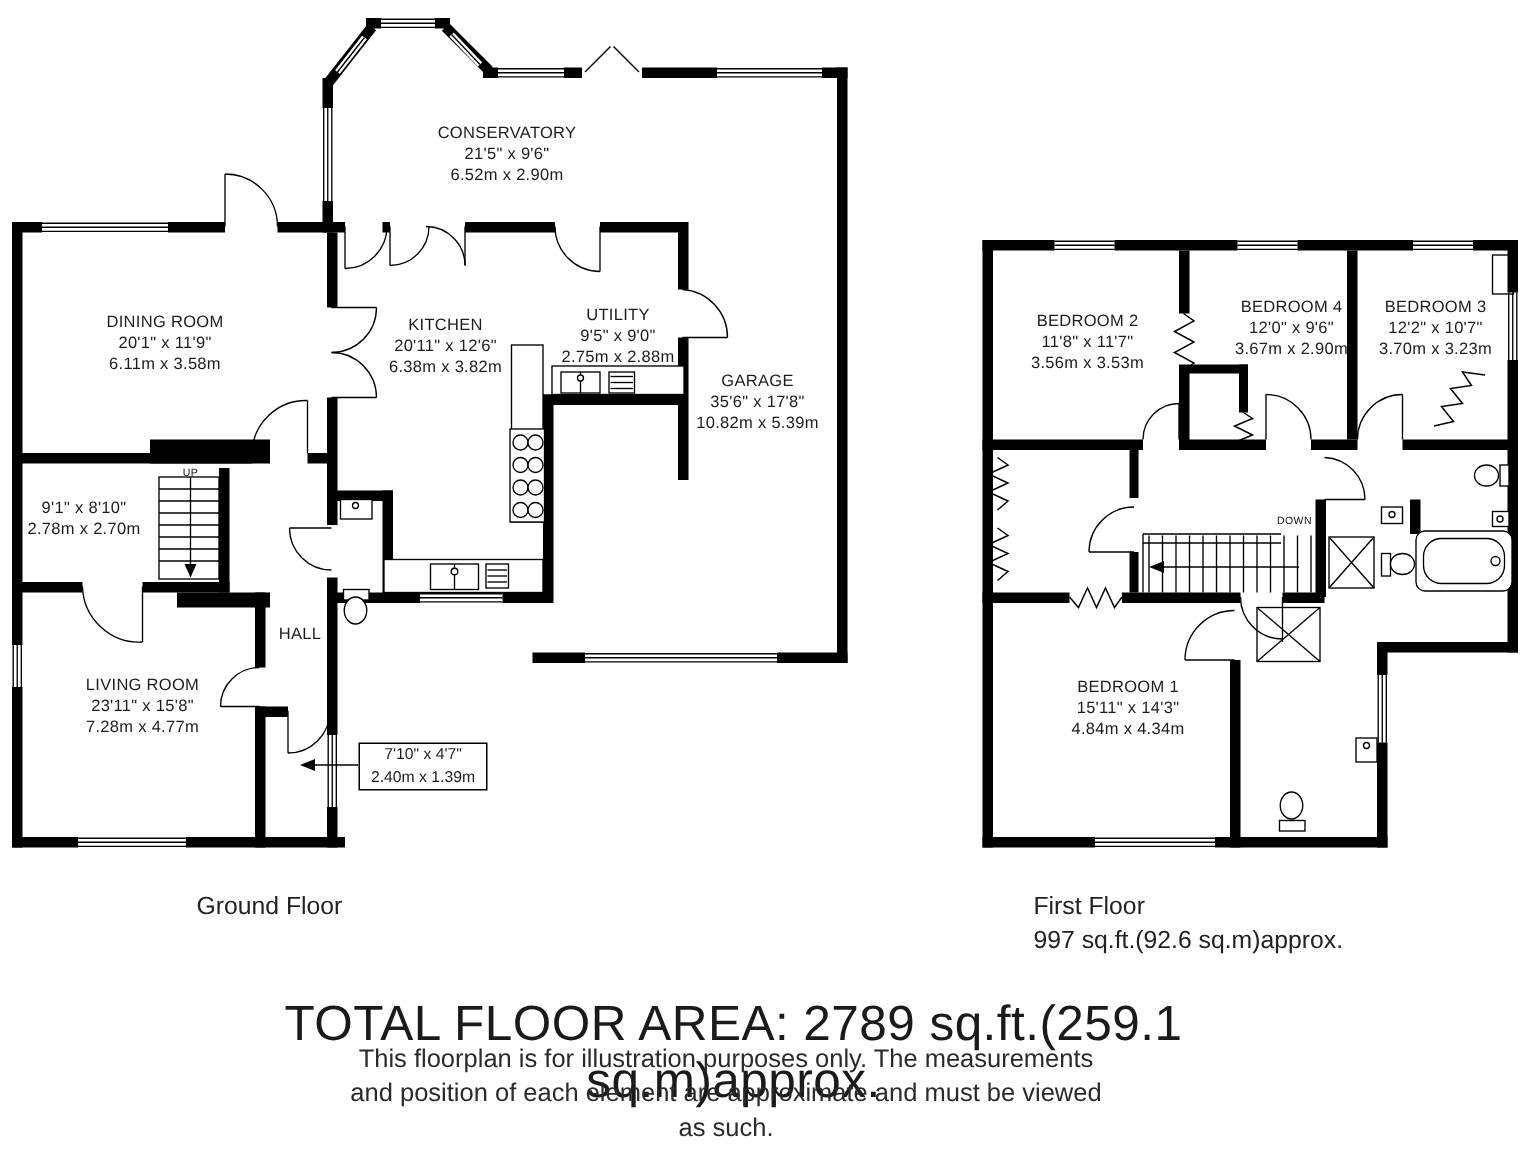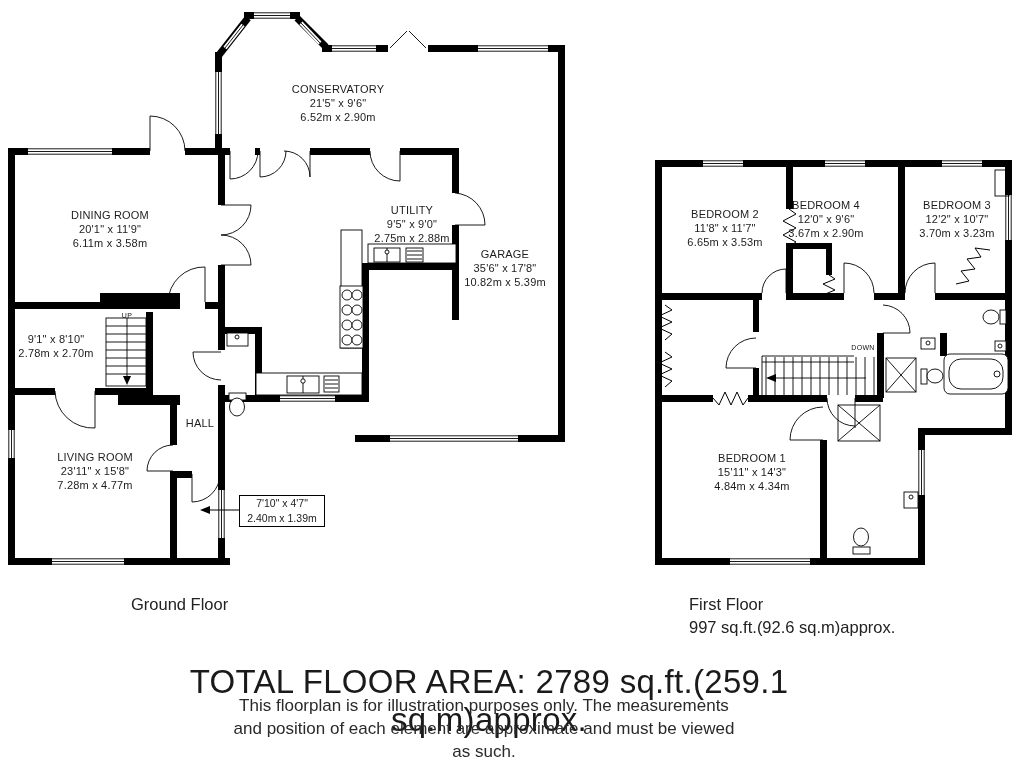--- a/index.html
+++ b/index.html
@@ -384,20 +384,25 @@
 <div class="rlabel" style="left:260px;top:82px;width:156px">
   <span>CONSERVATORY</span>
   <span>21'5" x 9'6"</span>
   <span>6.52m x 2.90m</span>
 </div>
 <div class="rlabel" style="left:32px;top:208px;width:156px">
   <span>DINING ROOM</span>
   <span>20'1" x 11'9"</span>
   <span>6.11m x 3.58m</span>
 </div>
+<div class="rlabel" style="left:219px;top:210px;width:156px">
+  <span>KITCHEN</span>
+  <span>20'11" x 12'6"</span>
+  <span>6.38m x 3.82m</span>
+</div>
 <div class="rlabel" style="left:347px;top:203px;width:130px">
   <span>UTILITY</span>
   <span>9'5" x 9'0"</span>
   <span>2.75m x 2.88m</span>
 </div>
 <div class="rlabel" style="left:427px;top:247px;width:156px">
   <span>GARAGE</span>
   <span>35'6" x 17'8"</span>
   <span>10.82m x 5.39m</span>
 </div>
@@ -415,23 +420,23 @@
 </div>
 <div class="porch-box">
   <span style="display:block">7'10" x 4'7"</span>
   <span style="display:block">2.40m x 1.39m</span>
 </div>
 <div class="tiny" style="left:110px;top:312px;width:34px">UP</div>
 
 <div class="rlabel" style="left:647px;top:207px;width:156px">
   <span>BEDROOM 2</span>
   <span>11'8" x 11'7"</span>
-  <span>6.65m x 3.53m</span>
-</div>
-<div class="rlabel" style="left:748px;top:198px;width:156px">
+  <span>3.56m x 3.53m</span>
+</div>
+<div class="rlabel" style="left:783px;top:198px;width:156px">
   <span>BEDROOM 4</span>
   <span>12'0" x 9'6"</span>
   <span>3.67m x 2.90m</span>
 </div>
 <div class="rlabel" style="left:879px;top:198px;width:156px">
   <span>BEDROOM 3</span>
   <span>12'2" x 10'7"</span>
   <span>3.70m x 3.23m</span>
 </div>
 <div class="rlabel" style="left:674px;top:451px;width:156px">

